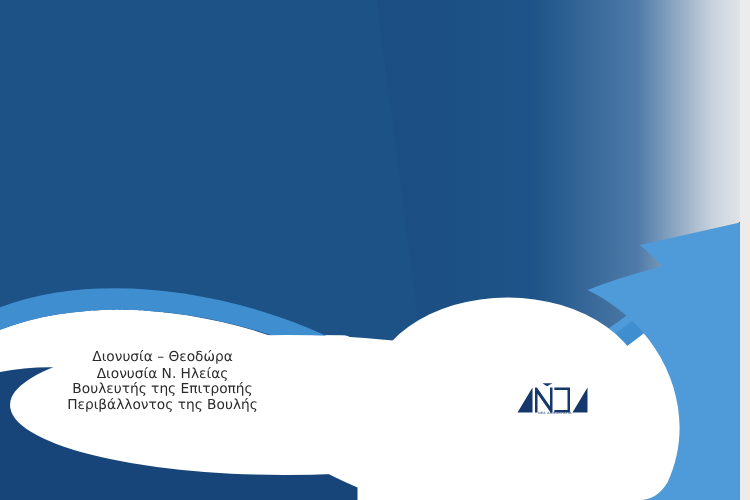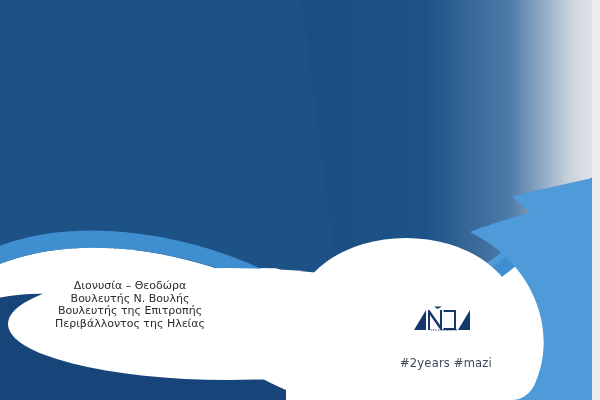--- a/index.html
+++ b/index.html
@@ -275,33 +275,32 @@
 
         <ellipse cx="406" cy="318" rx="112" ry="80" fill="#ffffff"></ellipse>
 
         <rect x="592" y="0" width="8" height="400" fill="#ececed"></rect>
       </g>
     </svg>
   </div>
 
   <div class="signature">
     <div>Διονυσία – Θεοδώρα</div>
-    <div>Βουλευτής Ν. Βουλής</div>
+    <div>Διονυσία Ν. Ηλείας</div>
     <div>Βουλευτής της Επιτροπής</div>
-    <div>Περιβάλλοντος της Ηλείας</div>
+    <div>Περιβάλλοντος της Βουλής</div>
   </div>
 
   <div class="logo-box">
     <svg width="64" height="26" viewBox="0 0 64 26">
       <g fill="#14376c">
         <path d="M2 24 L14 4 L14 24 Z"></path>
         <path d="M16 24 L16 4 L17.5 4 L28 19 L28 4 L30 4 L30 24 L28.5 24 L18 9 L18 24 Z"></path>
         <path d="M31.5 4 L44 4 L44 24 L31.5 24 L31.5 22 L42 22 L42 6 L31.5 6 Z"></path>
         <path d="M46 24 L58 4 L58 24 Z"></path>
         <path d="M22 0.5 L30 0.5 L25.5 3 Z"></path>
       </g>
     </svg>
   </div>
   <div class="logo-sub">ΝΕΑ ΔΗΜΟΚΡΑΤΙΑ</div>
 
-  <div class="hashtags">#2years #mazi</div>
 
 </div>
 
 </body></html>

